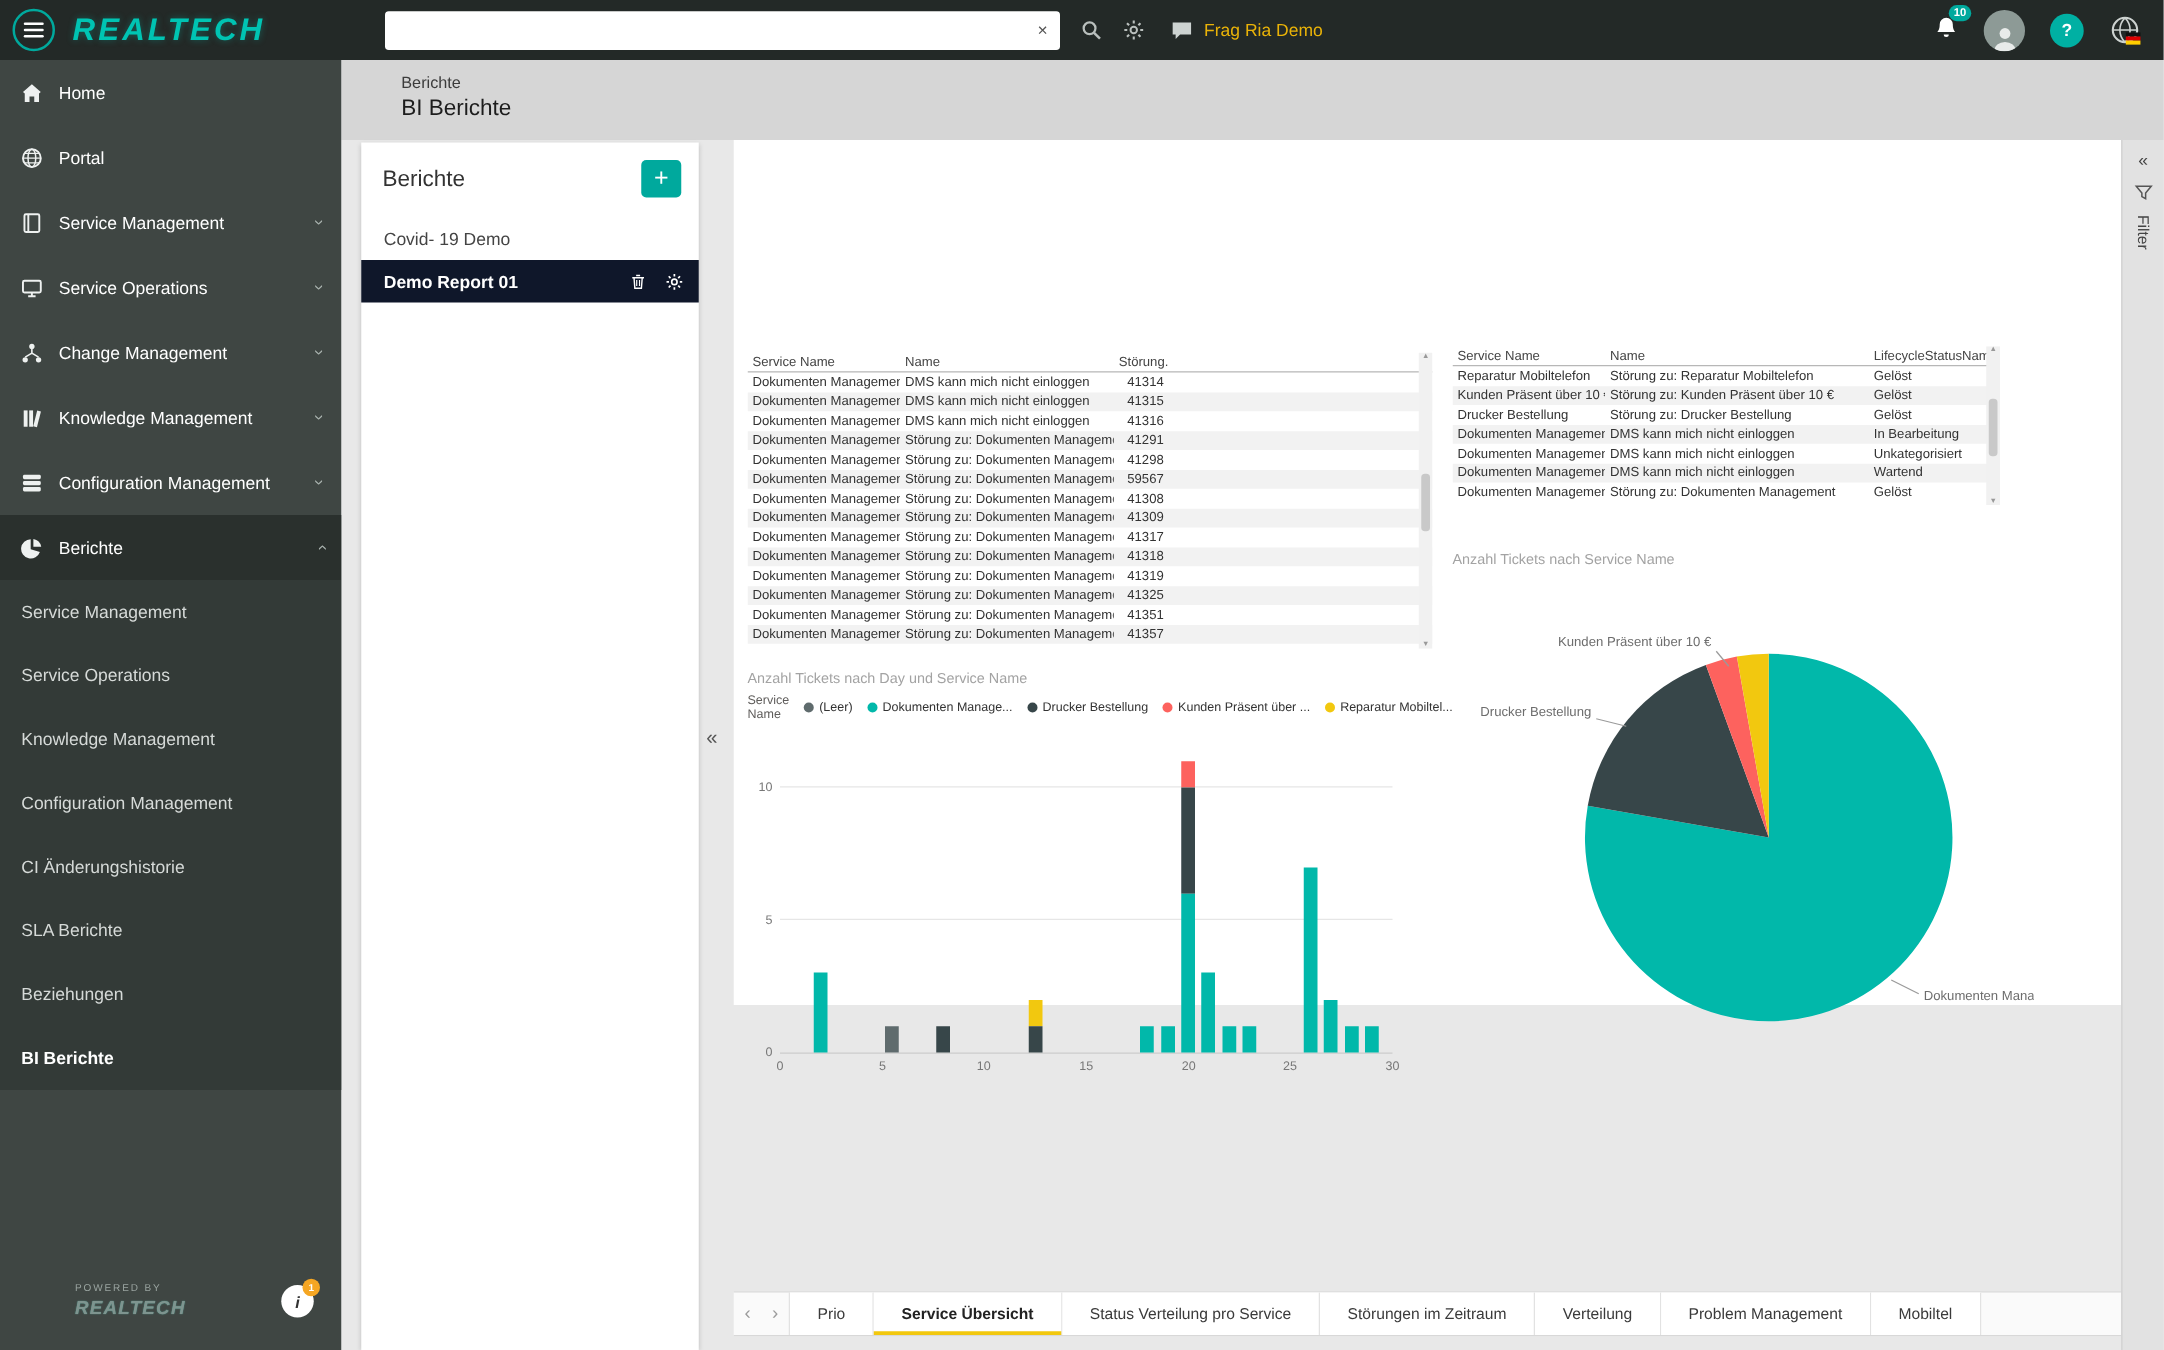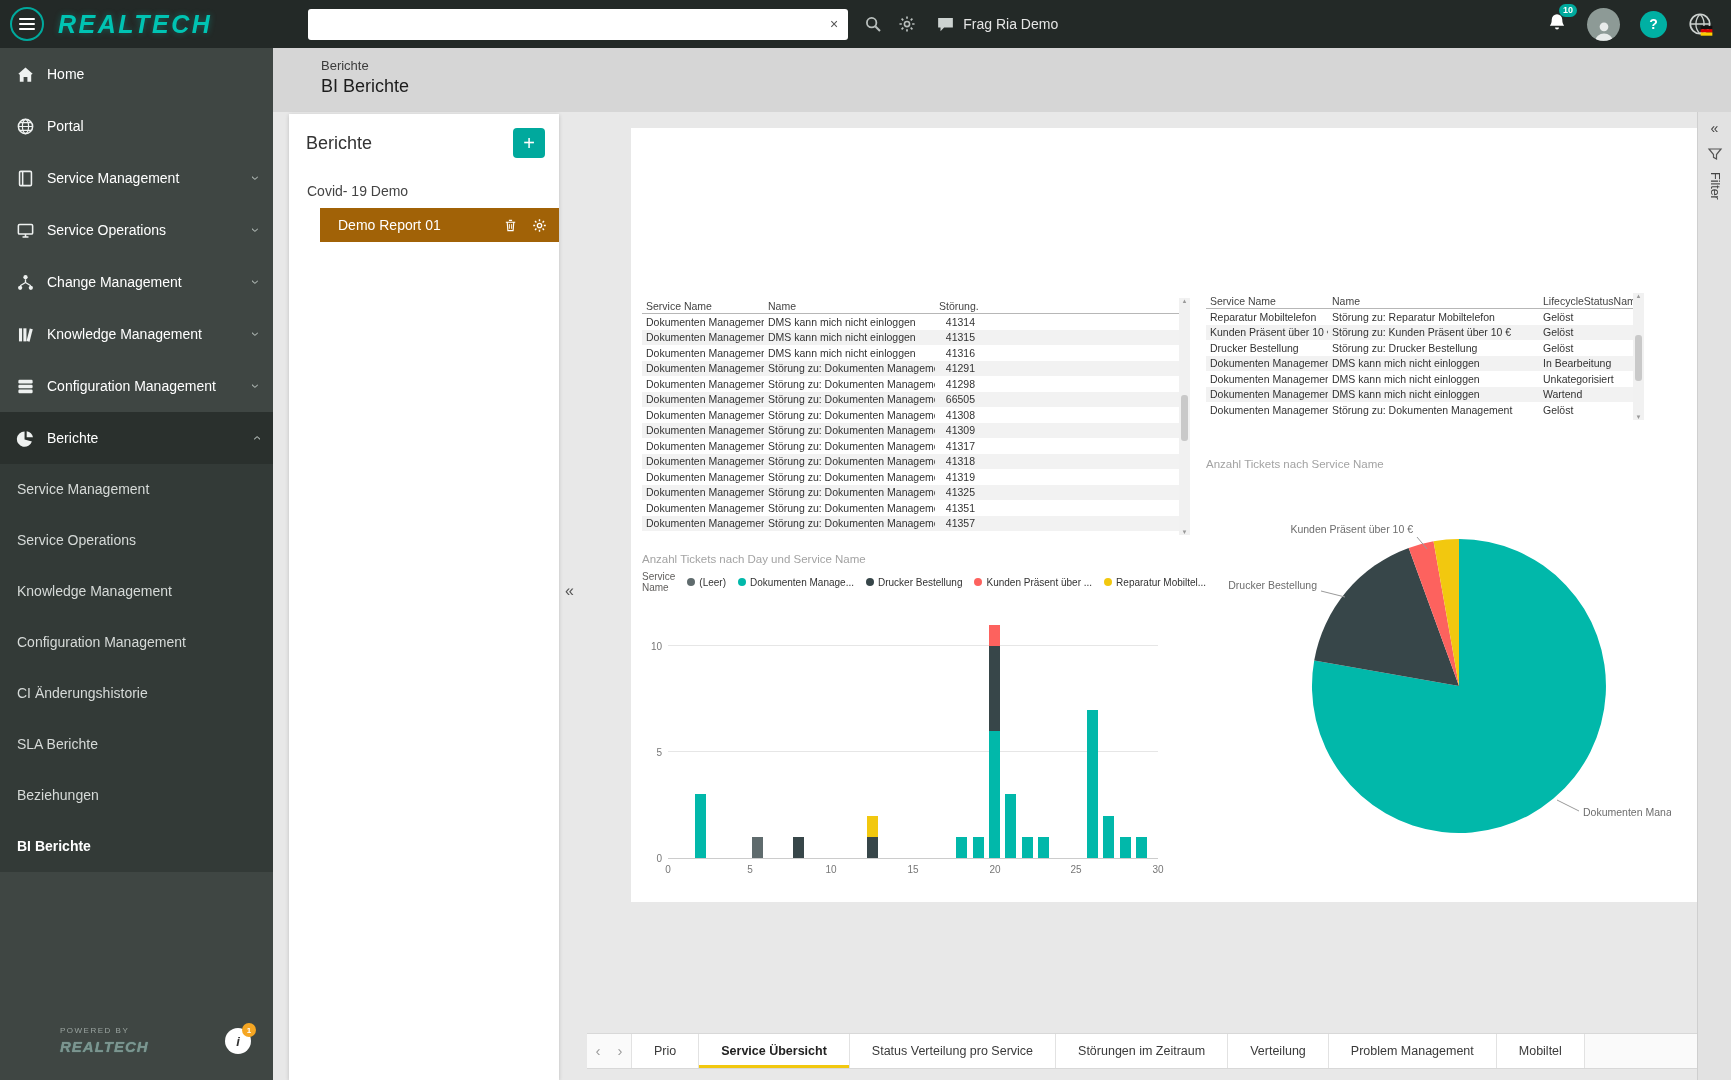--- a/index.html
+++ b/index.html
@@ -16,21 +16,21 @@
   .search-input{border:0;outline:0;flex:1;height:100%;padding:0 10px;font-size:13px;background:transparent;color:#333;}
   .clear{padding:0 10px;color:#555;font-size:14px;cursor:pointer;}
   .tb-ic{display:inline-block;flex:none;}
   .tb-ic svg{display:block;width:100%;height:100%;}
   .ic18{width:18px;height:18px;}
   .ic20{width:20px;height:20px;}
   .ic26{width:26px;height:26px;}
   .dim{color:#b9bfbd;margin-left:16px;}
   .assistant{margin-left:20px;display:flex;align-items:center;gap:8px;cursor:pointer;}
   .assistant .chat{width:19px;height:19px;color:#cdd3d1;}
-  .assistant-label{color:#e5e5e5;font-size:14px;white-space:nowrap;}
+  .assistant-label{color:#eab308;font-size:14px;white-space:nowrap;}
   .tb-right{margin-left:auto;display:flex;align-items:center;gap:20px;margin-right:18px;}
   .bell-wrap{position:relative;cursor:pointer;}
   .bell-wrap .bell{color:#fff;}
   .badge{position:absolute;top:-8px;right:-10px;background:#00a99d;color:#fff;font-size:9px;font-weight:bold;line-height:1;padding:2px 4px;border-radius:8px;}
   .avatar{width:33px;height:33px;border-radius:50%;background:#8d9a96;overflow:hidden;display:flex;justify-content:center;align-items:flex-end;cursor:pointer;}
   .avatar .person{width:24px;height:24px;color:#e8ebea;margin-bottom:-2px;}
   .help{width:27px;height:27px;border-radius:50%;background:#00b0a3;color:#fff;font-weight:bold;font-size:14px;display:flex;align-items:center;justify-content:center;cursor:pointer;}
   .globe{color:#cdd2d0;cursor:pointer;}
 
   
@@ -58,27 +58,27 @@
 
   
   .content{position:absolute;top:112px;left:273px;right:0;bottom:0;background:#e8e8e8;}
   .reports-panel{position:absolute;left:16px;top:2px;width:270px;bottom:0;background:#fff;box-shadow:0 1px 4px rgba(0,0,0,.18);}
   .rp-head{display:flex;align-items:center;justify-content:space-between;padding:14px 14px 10px 17px;}
   .rp-title{font-size:18px;color:#333;}
   .rp-add{width:32px;height:30px;background:#00a99d;border:0;color:#fff;border-radius:4px;font-size:20px;line-height:1;display:flex;align-items:center;justify-content:center;cursor:pointer;}
   .rp-list{margin-top:6px;}
   .rp-item{display:flex;align-items:center;height:34px;padding:0 12px 0 18px;font-size:14px;color:#444;cursor:pointer;}
   .rp-item-label{flex:1;white-space:nowrap;overflow:hidden;}
-  .rp-item.selected{background:#a16207;color:#fff;font-weight:normal;margin-left:31px;}
+  .rp-item.selected{background:#0f172a;color:#fff;font-weight:bold;}
   .rp-ic{width:15px;height:15px;color:#fff;margin-left:14px;flex:none;cursor:pointer;}
   .rp-ic svg{display:block;width:100%;height:100%;}
   .panel-collapse{position:absolute;left:292px;top:470px;font-size:16px;color:#555;cursor:pointer;}
 
   .report-area{position:absolute;left:314px;top:0;right:34px;bottom:0;}
-  .report-canvas{position:absolute;top:16px;left:0;right:0;height:774px;background:#fff;margin-left:44px;}
+  .report-canvas{position:absolute;top:0;left:0;right:0;height:692px;background:#fff;}
 
   
   .btable{position:absolute;background:#fff;font-size:10.5px;color:#333;overflow:hidden;}
   .t1{left:11px;top:170px;width:548px;height:237px;}
   .t2{left:575px;top:165px;width:438px;height:127px;}
   .bt-head{display:flex;border-bottom:1px solid #b7b7b7;color:#444;height:16px;align-items:center;}
   .bt-row{display:flex;height:15.5px;align-items:center;}
   .bt-row.alt{background:#f2f2f2;}
   .bt-cell{padding:0 4px;white-space:nowrap;overflow:hidden;}
   .t1 .c0{width:122px;} .t1 .c1{width:171px;} .t1 .c2{width:44px;text-align:right;}
@@ -357,21 +357,21 @@
               <div class="bt-cell c2">41291</div>
             </div>
             <div class="bt-row">
               <div class="bt-cell c0">Dokumenten Management</div>
               <div class="bt-cell c1">Störung zu: Dokumenten Management</div>
               <div class="bt-cell c2">41298</div>
             </div>
             <div class="bt-row alt">
               <div class="bt-cell c0">Dokumenten Management</div>
               <div class="bt-cell c1">Störung zu: Dokumenten Management</div>
-              <div class="bt-cell c2">66505</div>
+              <div class="bt-cell c2">59567</div>
             </div>
             <div class="bt-row">
               <div class="bt-cell c0">Dokumenten Management</div>
               <div class="bt-cell c1">Störung zu: Dokumenten Management</div>
               <div class="bt-cell c2">41308</div>
             </div>
             <div class="bt-row alt">
               <div class="bt-cell c0">Dokumenten Management</div>
               <div class="bt-cell c1">Störung zu: Dokumenten Management</div>
               <div class="bt-cell c2">41309</div>

